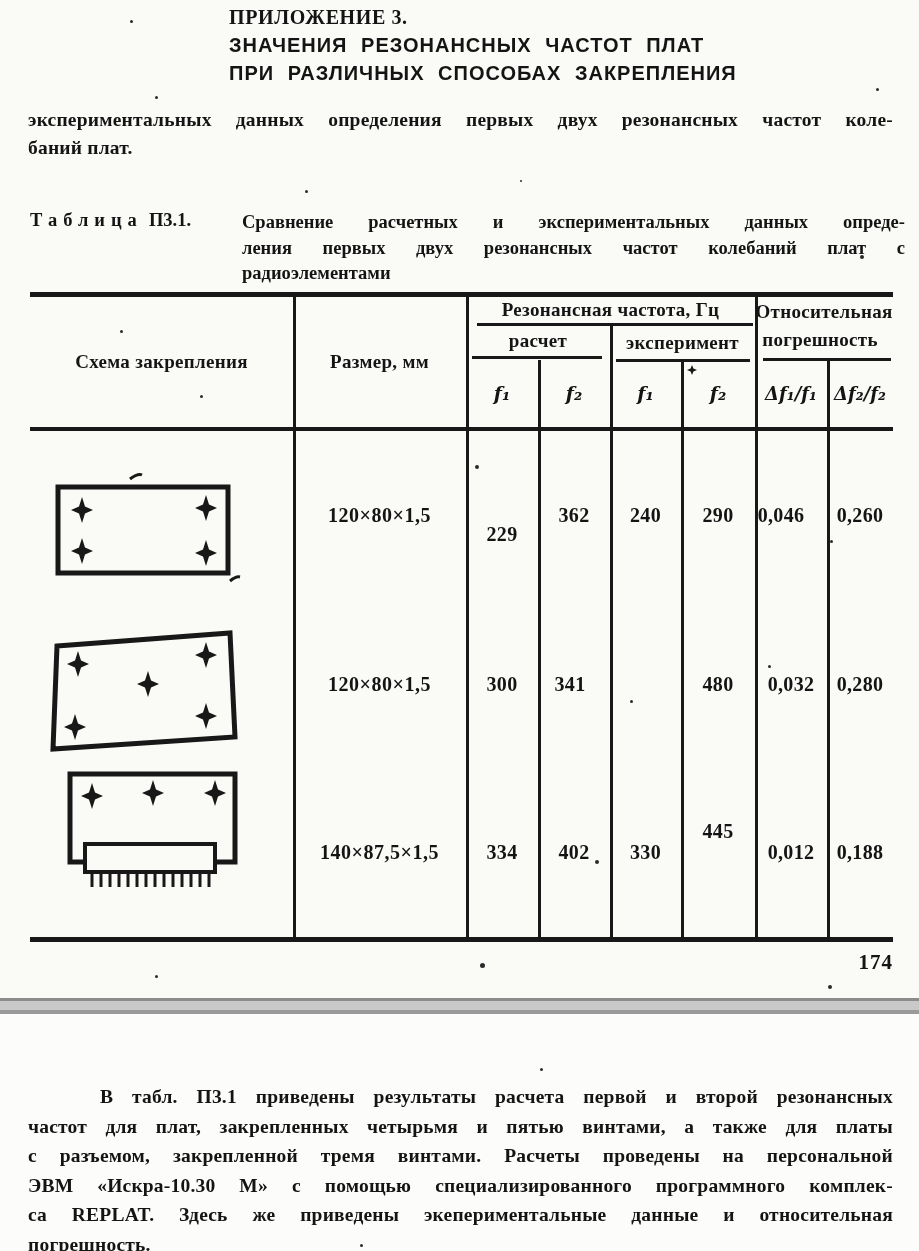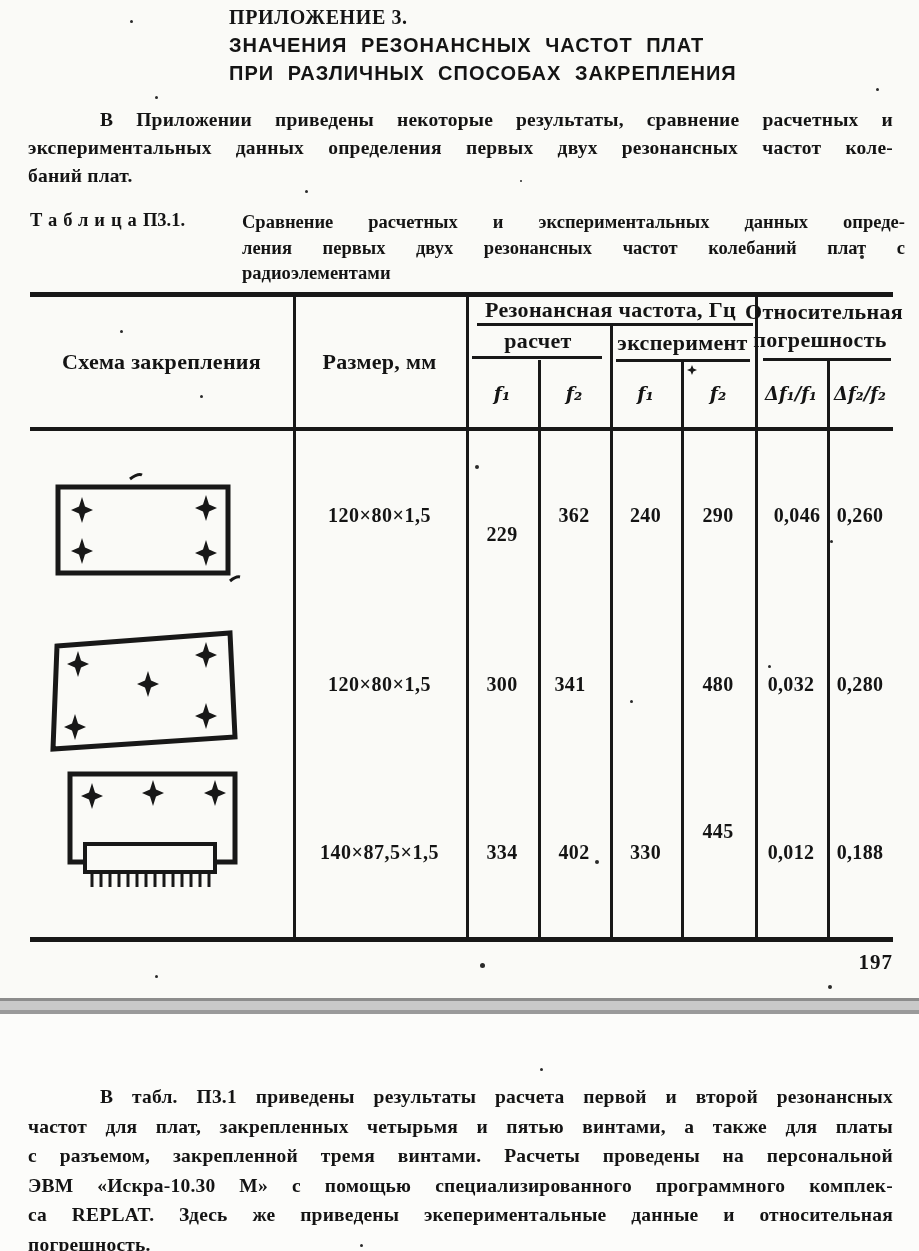--- a/index.html
+++ b/index.html
@@ -21,31 +21,31 @@
   .para{position:absolute;left:28px;width:865px;font-size:19.5px;}
   .pline{height:28px;line-height:28px;text-align:justify;text-align-last:justify;letter-spacing:0.2px;white-space:nowrap;}
   .pline.first{padding-left:72px;}
   .pline.plain{text-align:left;text-align-last:left;}
   .p2 .pline{height:29.5px;line-height:29.5px;}
 
   
   .caption{position:absolute;left:30px;top:210px;width:863px;font-size:18.5px;}
   .cap-label{position:absolute;left:0;top:0;white-space:nowrap;}
   .cap-word{letter-spacing:6px;}
-  .cap-num{}
+  .cap-num{margin-left:6px;}
   .cap-text{position:absolute;left:200px;top:0;width:663px;margin-left:12px;}
   .cap-text .cline{height:25.5px;line-height:25.5px;text-align:justify;text-align-last:justify;white-space:nowrap;}
   .cap-text .cline.plain{text-align:left;text-align-last:left;}
 
   
   .tbl{position:absolute;left:30px;top:292px;width:863px;height:655px;}
   .hline{position:absolute;background:#181818;}
   .vline{position:absolute;background:#181818;width:3px;}
   .cell{position:absolute;display:flex;align-items:center;justify-content:center;text-align:center;}
-  .hd{font-size:22px;letter-spacing:0.3px;}
+  .hd{font-size:19px;letter-spacing:0.3px;}
   .flabel{font-family:"DejaVu Serif",serif;font-style:italic;font-size:19px;font-weight:700;}
   .dlabel{font-family:"DejaVu Serif",serif;font-style:italic;font-size:18px;font-weight:700;}
   .num{font-size:20px;letter-spacing:0.3px;}
   .sizev{font-size:20px;letter-spacing:0.5px;}
 
   .pageno{position:absolute;right:26px;top:950px;font-size:21px;letter-spacing:1px;}
 
   
   .sep1{position:absolute;left:0;top:998px;width:919px;height:3px;background:#8c8c8c;}
   .sep2{position:absolute;left:0;top:1001px;width:919px;height:9px;background:#c9c9c9;}
@@ -61,21 +61,20 @@
   <div class="scan1"></div>
   <div class="scan2"></div>
 
   <div class="title-block">
     <div class="title-line1">ПРИЛОЖЕНИЕ 3.</div>
     <div class="title-line">ЗНАЧЕНИЯ РЕЗОНАНСНЫХ ЧАСТОТ ПЛАТ</div>
     <div class="title-line">ПРИ РАЗЛИЧНЫХ СПОСОБАХ ЗАКРЕПЛЕНИЯ</div>
   </div>
 
   <div class="para" style="top:106px;">
-    <div class="pline first">В Приложении приведены некоторые результаты, сравнение расчетных и</div>
     <div class="pline">экспериментальных данных определения первых двух резонансных частот коле-</div>
     <div class="pline plain">баний плат.</div>
   </div>
 
   <div class="caption">
     <div class="cap-label">
       <span class="cap-word">Таблица</span><span class="cap-num">П3.1.</span>
     </div>
     <div class="cap-text">
       <div class="cline">Сравнение расчетных и экспериментальных данных опреде-</div>
@@ -130,21 +129,21 @@
         <path transform="translate(176,77)" d="M0 -13 L3 -3.5 L11 0 L3 3.5 L0 13 L-3 3.5 L-11 0 L-3 -3.5 Z"></path>
         <path transform="translate(52,120)" d="M0 -13 L3 -3.5 L11 0 L3 3.5 L0 13 L-3 3.5 L-11 0 L-3 -3.5 Z"></path>
         <path transform="translate(176,122)" d="M0 -13 L3 -3.5 L11 0 L3 3.5 L0 13 L-3 3.5 L-11 0 L-3 -3.5 Z"></path>
       </g>
     </svg>
     <div class="cell sizev" style="left:263px;top:139px;width:173px;height:168px;">120×80×1,5</div>
     <div class="cell num" style="left:436px;top:139px;width:72px;height:168px;margin-top:19px;">229</div>
     <div class="cell num" style="left:508px;top:139px;width:72px;height:168px;">362</div>
     <div class="cell num" style="left:580px;top:139px;width:71px;height:168px;">240</div>
     <div class="cell num" style="left:651px;top:139px;width:74px;height:168px;">290</div>
-    <div class="cell num" style="left:725px;top:139px;width:52px;height:168px;margin-left:16px;">0,046</div>
+    <div class="cell num" style="left:725px;top:139px;width:52px;height:168px;">0,046</div>
     <div class="cell num" style="left:797px;top:139px;width:66px;height:168px;">0,260</div>
 
     <svg class="abs" style="left:0;top:307px;" width="263" height="170" viewBox="0 0 263 170">
       <polygon points="27,47 200,34 205,138 23,150" fill="none" stroke="#181818" stroke-width="5"></polygon>
       <g fill="#181818">
         <path transform="translate(48,65)" d="M0 -13 L3 -3.5 L11 0 L3 3.5 L0 13 L-3 3.5 L-11 0 L-3 -3.5 Z"></path>
         <path transform="translate(176,56)" d="M0 -13 L3 -3.5 L11 0 L3 3.5 L0 13 L-3 3.5 L-11 0 L-3 -3.5 Z"></path>
         <path transform="translate(45,128)" d="M0 -13 L3 -3.5 L11 0 L3 3.5 L0 13 L-3 3.5 L-11 0 L-3 -3.5 Z"></path>
         <path transform="translate(176,117)" d="M0 -13 L3 -3.5 L11 0 L3 3.5 L0 13 L-3 3.5 L-11 0 L-3 -3.5 Z"></path>
         <path transform="translate(118,85)" d="M0 -13 L3 -3.5 L11 0 L3 3.5 L0 13 L-3 3.5 L-11 0 L-3 -3.5 Z"></path>
@@ -184,21 +183,21 @@
     </svg>
     <div class="cell sizev" style="left:263px;top:477px;width:173px;height:166px;">140×87,5×1,5</div>
     <div class="cell num" style="left:436px;top:477px;width:72px;height:166px;">334</div>
     <div class="cell num" style="left:508px;top:477px;width:72px;height:166px;">402</div>
     <div class="cell num" style="left:580px;top:477px;width:71px;height:166px;">330</div>
     <div class="cell num" style="left:651px;top:456px;width:74px;height:166px;">445</div>
     <div class="cell num" style="left:725px;top:477px;width:72px;height:166px;">0,012</div>
     <div class="cell num" style="left:797px;top:477px;width:66px;height:166px;">0,188</div>
   </div>
 
-  <div class="pageno">197</div>
+  <div class="pageno">174</div>
 
   <div class="sep1"></div>
   <div class="sep2"></div>
   <div class="sep3"></div>
 
   <div class="para p2" style="top:1082px;">
     <div class="pline first">В табл. П3.1 приведены результаты расчета первой и второй резонансных</div>
     <div class="pline">частот для плат, закрепленных четырьмя и пятью винтами, а также для платы</div>
     <div class="pline">с разъемом, закрепленной тремя винтами. Расчеты проведены на персональной</div>
     <div class="pline">ЭВМ «Искра-10.30 М» с помощью специализированного программного комплек-</div>

